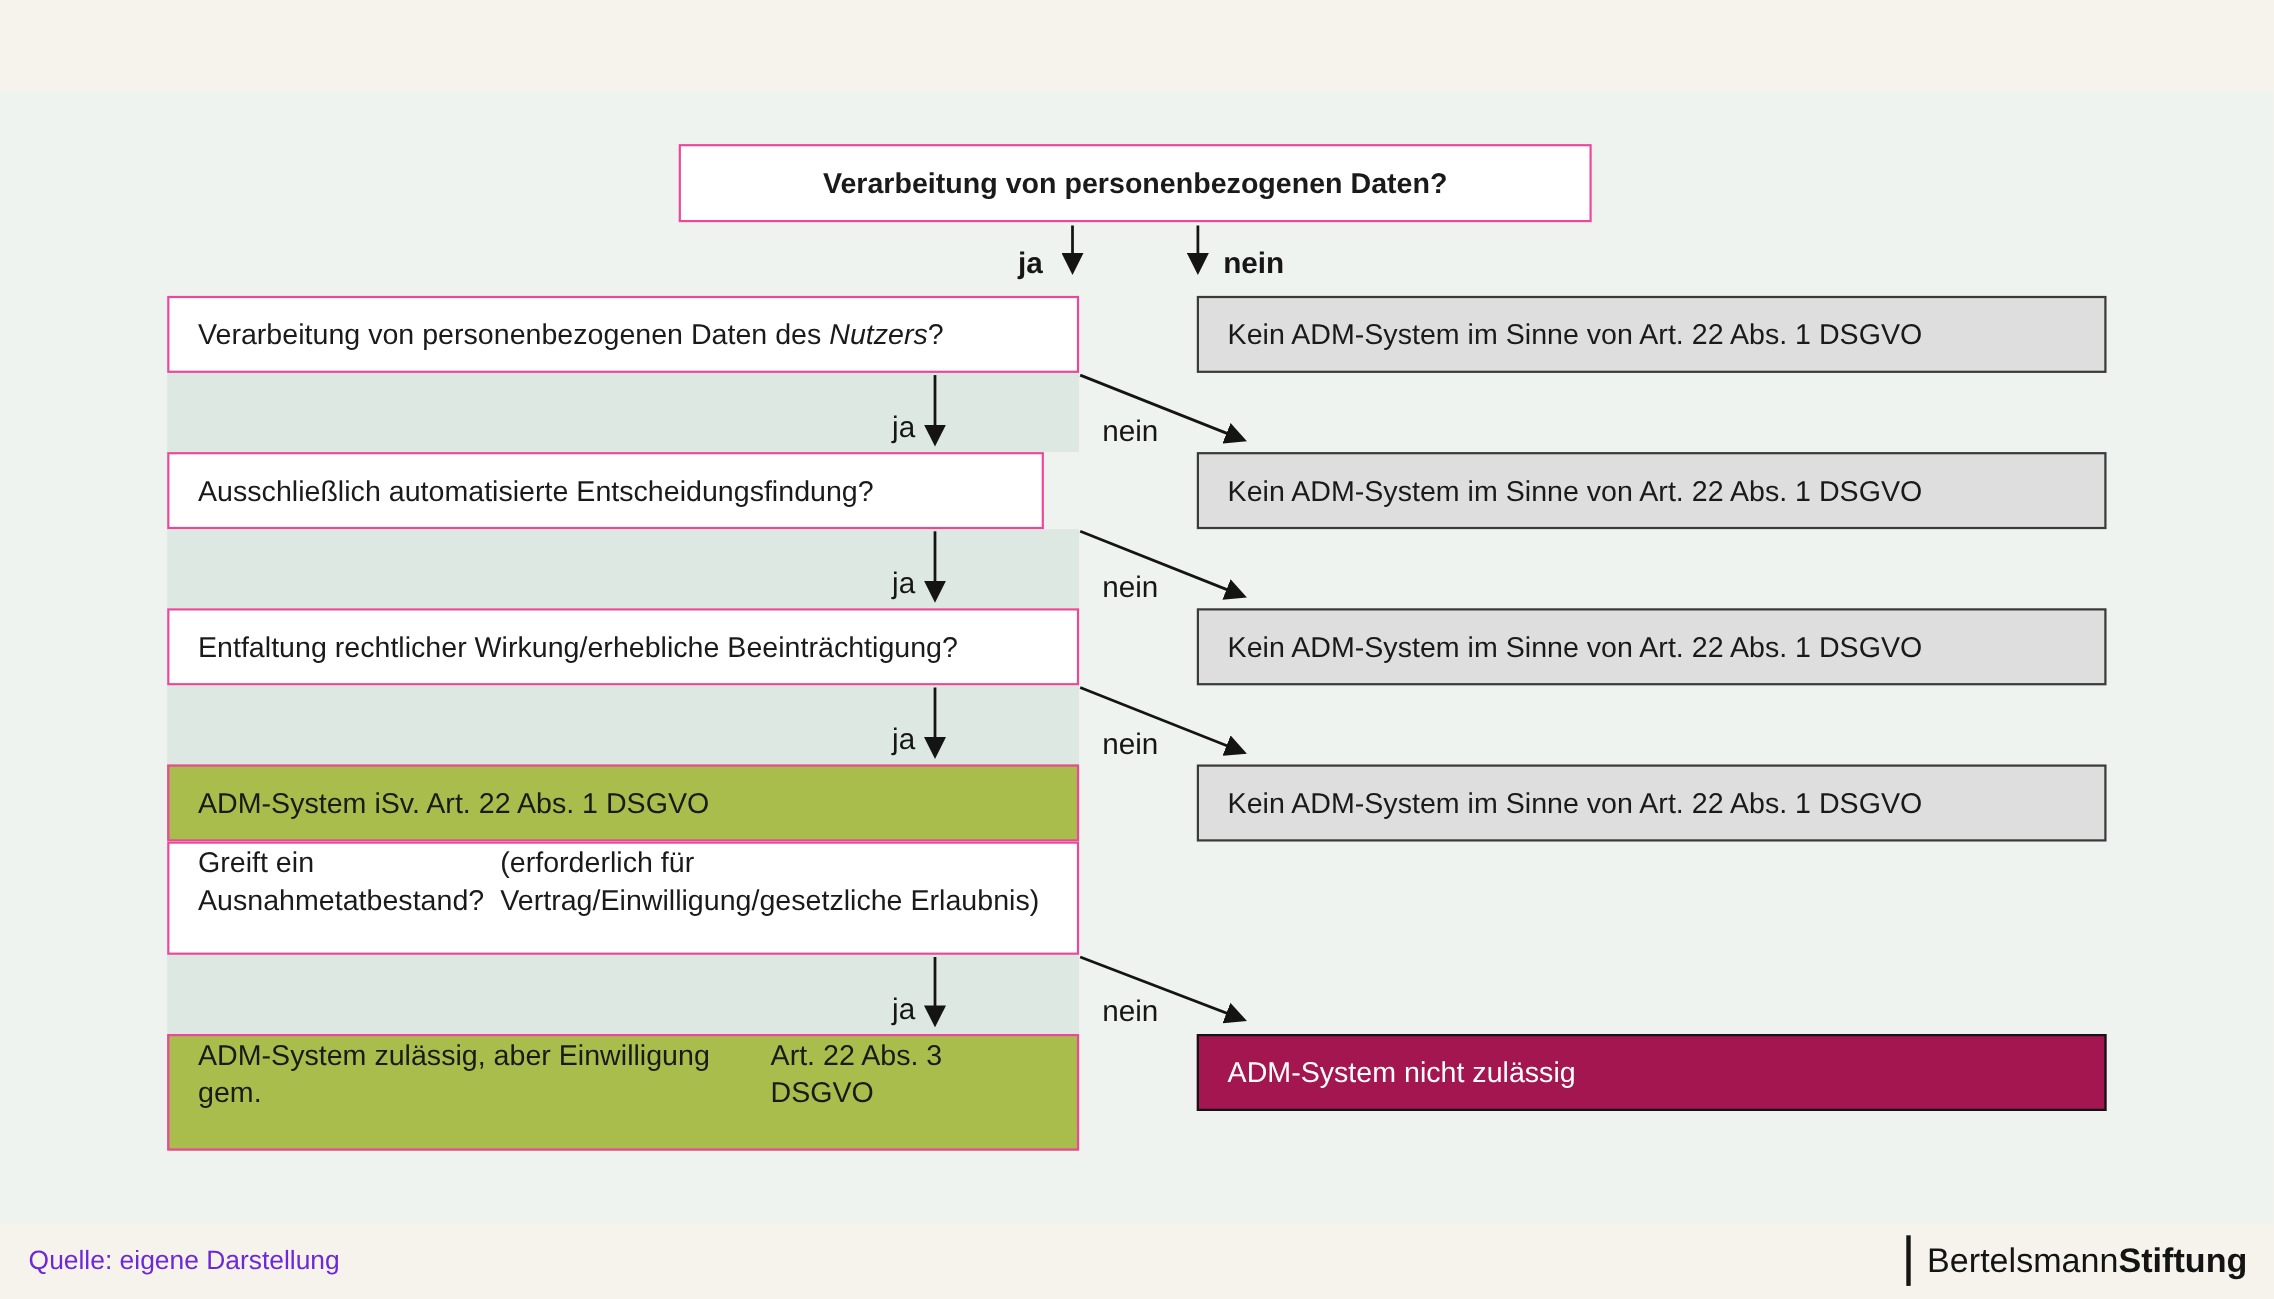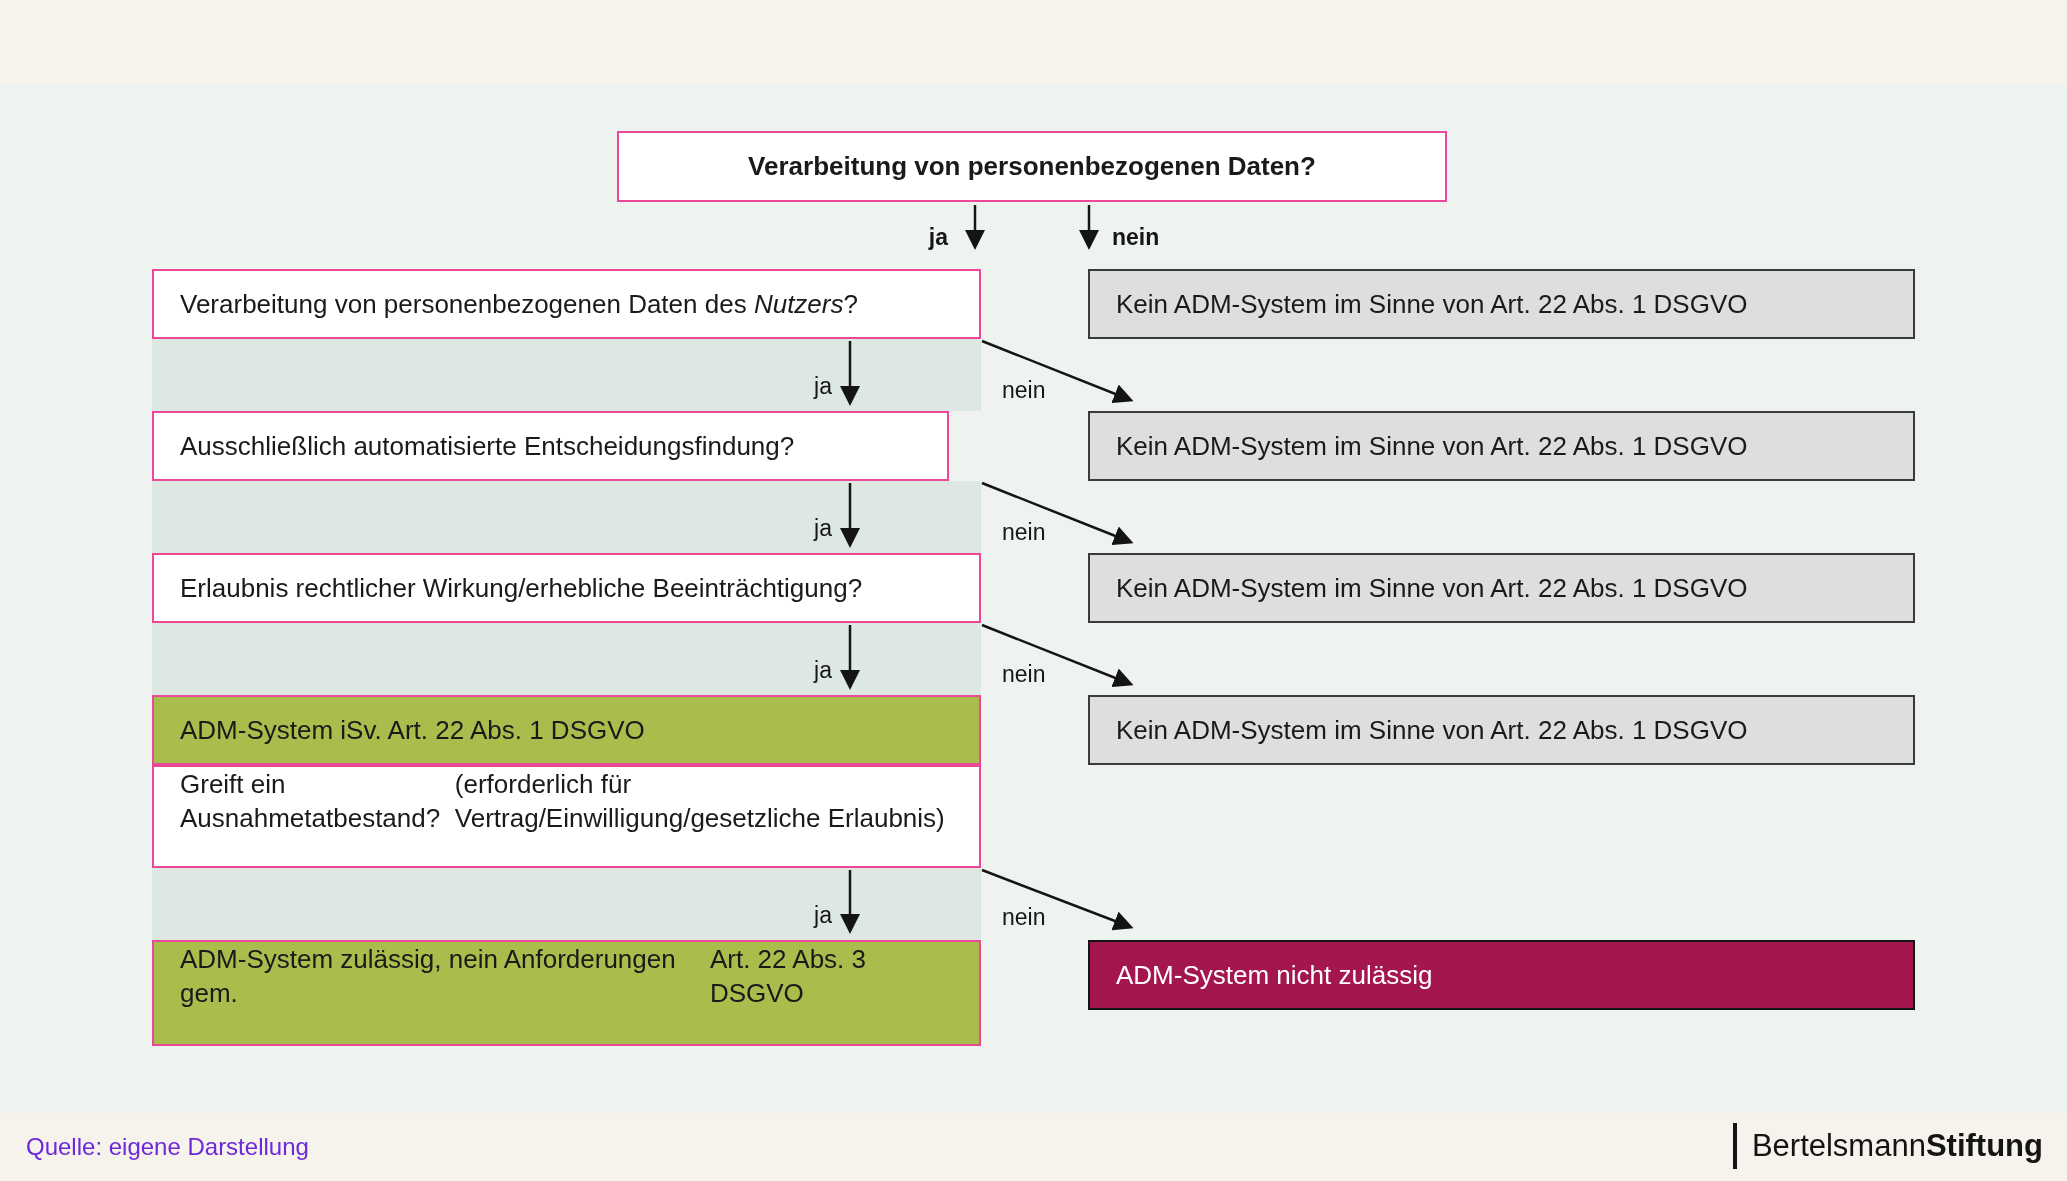--- a/index.html
+++ b/index.html
@@ -26,21 +26,21 @@
     display:flex;align-items:center;
     font-size:26px;color:#1a1a1a;
     padding:0 26px;line-height:1.32;
   }
   .box.centered{justify-content:center;font-weight:700;}
   .box.multiline{flex-direction:row;align-items:flex-start;justify-content:center;}
   .box.gray{background:var(--gray,#dedede);border-color:#3a3a3a;}
   .box.green{background:var(--green,#a9bd4c);}
   .box.magenta{background:var(--magenta,#a4164f);color:#ffffff;border-color:#141414;}
   .mint{position:absolute;background:var(--mint,#dce8e1);left:152px;width:829px;}
-  .lbl{position:absolute;font-size:23px;color:#161616;white-space:nowrap;}
+  .lbl{position:absolute;font-size:27px;color:#161616;white-space:nowrap;}
   .lbl.bold{font-weight:700;}
   .lbl.right{text-align:right;width:90px;}
   .em{font-style:italic;}
   svg.connectors{position:absolute;left:0;top:0;pointer-events:none;}
   svg.connectors line{stroke:#141414;stroke-width:2.5;}
   .source{position:absolute;left:26px;top:1133px;font-size:24px;color:#6d28d9;}
   .brand{position:absolute;right:24px;top:1118px;height:56px;display:flex;align-items:center;}
   .brand-bar{width:4px;height:46px;background:#141414;margin-right:15px;}
   .brand-text{font-size:31px;color:#141414;}
   .brand-text .bold{font-weight:700;}
@@ -89,34 +89,34 @@
 
   <div class="box" style="left:152px;top:269px;width:829px;height:70px;">
     <span><span>Verarbeitung von personenbezogenen Daten des </span><span class="em">Nutzers</span><span>?</span></span>
   </div>
 
   <div class="box" style="left:152px;top:411px;width:797px;height:70px;">
     <span>Ausschließlich automatisierte Entscheidungsfindung?</span>
   </div>
 
   <div class="box" style="left:152px;top:553px;width:829px;height:70px;">
-    <span>Erlaubnis rechtlicher Wirkung/erhebliche Beeinträchtigung?</span>
+    <span>Entfaltung rechtlicher Wirkung/erhebliche Beeinträchtigung?</span>
   </div>
 
   <div class="box green" style="left:152px;top:695px;width:829px;height:70px;">
     <span>ADM-System iSv. Art. 22 Abs. 1 DSGVO</span>
   </div>
 
   <div class="box multiline" style="left:152px;top:765px;width:829px;height:103px;">
     <span>Greift ein Ausnahmetatbestand?</span>
     <span>(erforderlich für Vertrag/Einwilligung/gesetzliche Erlaubnis)</span>
   </div>
 
   <div class="box green multiline" style="left:152px;top:940px;width:829px;height:106px;">
-    <span>ADM-System zulässig, nein Anforderungen gem.</span>
+    <span>ADM-System zulässig, aber Einwilligung gem.</span>
     <span>Art. 22 Abs. 3 DSGVO</span>
   </div>
 
   <div class="box gray" style="left:1088px;top:269px;width:827px;height:70px;">
     <span>Kein ADM-System im Sinne von Art. 22 Abs. 1 DSGVO</span>
   </div>
   <div class="box gray" style="left:1088px;top:411px;width:827px;height:70px;">
     <span>Kein ADM-System im Sinne von Art. 22 Abs. 1 DSGVO</span>
   </div>
   <div class="box gray" style="left:1088px;top:553px;width:827px;height:70px;">

